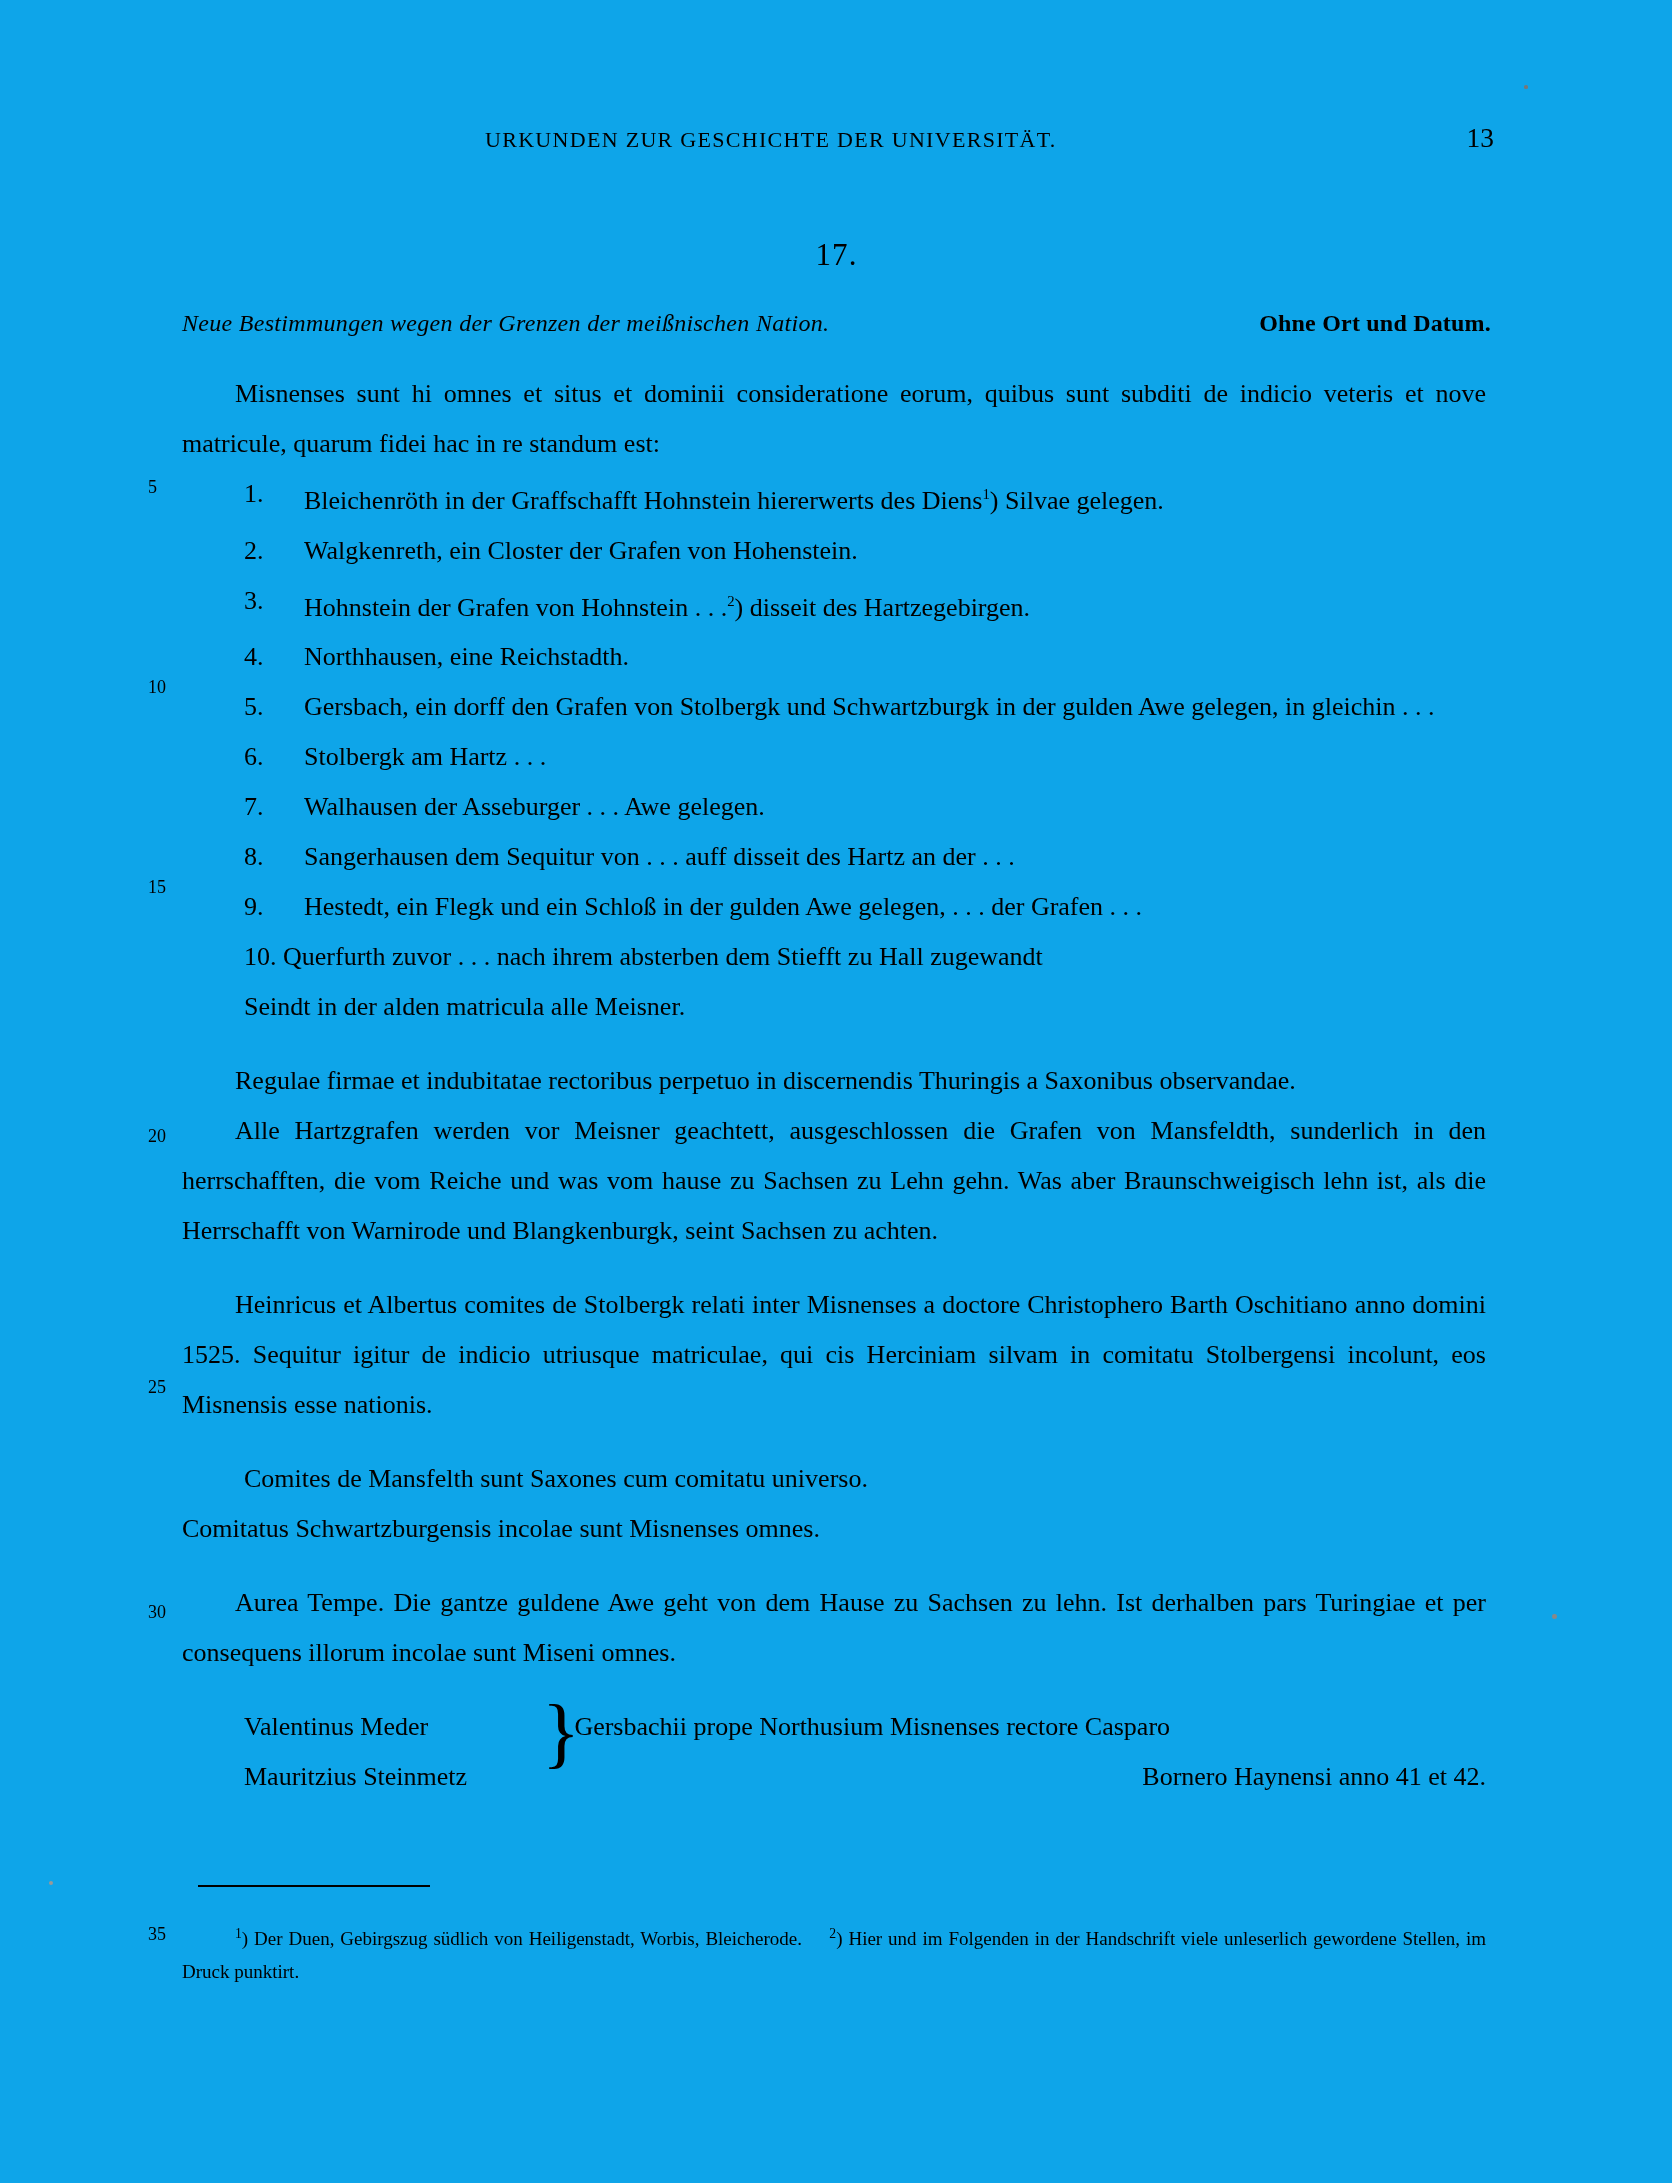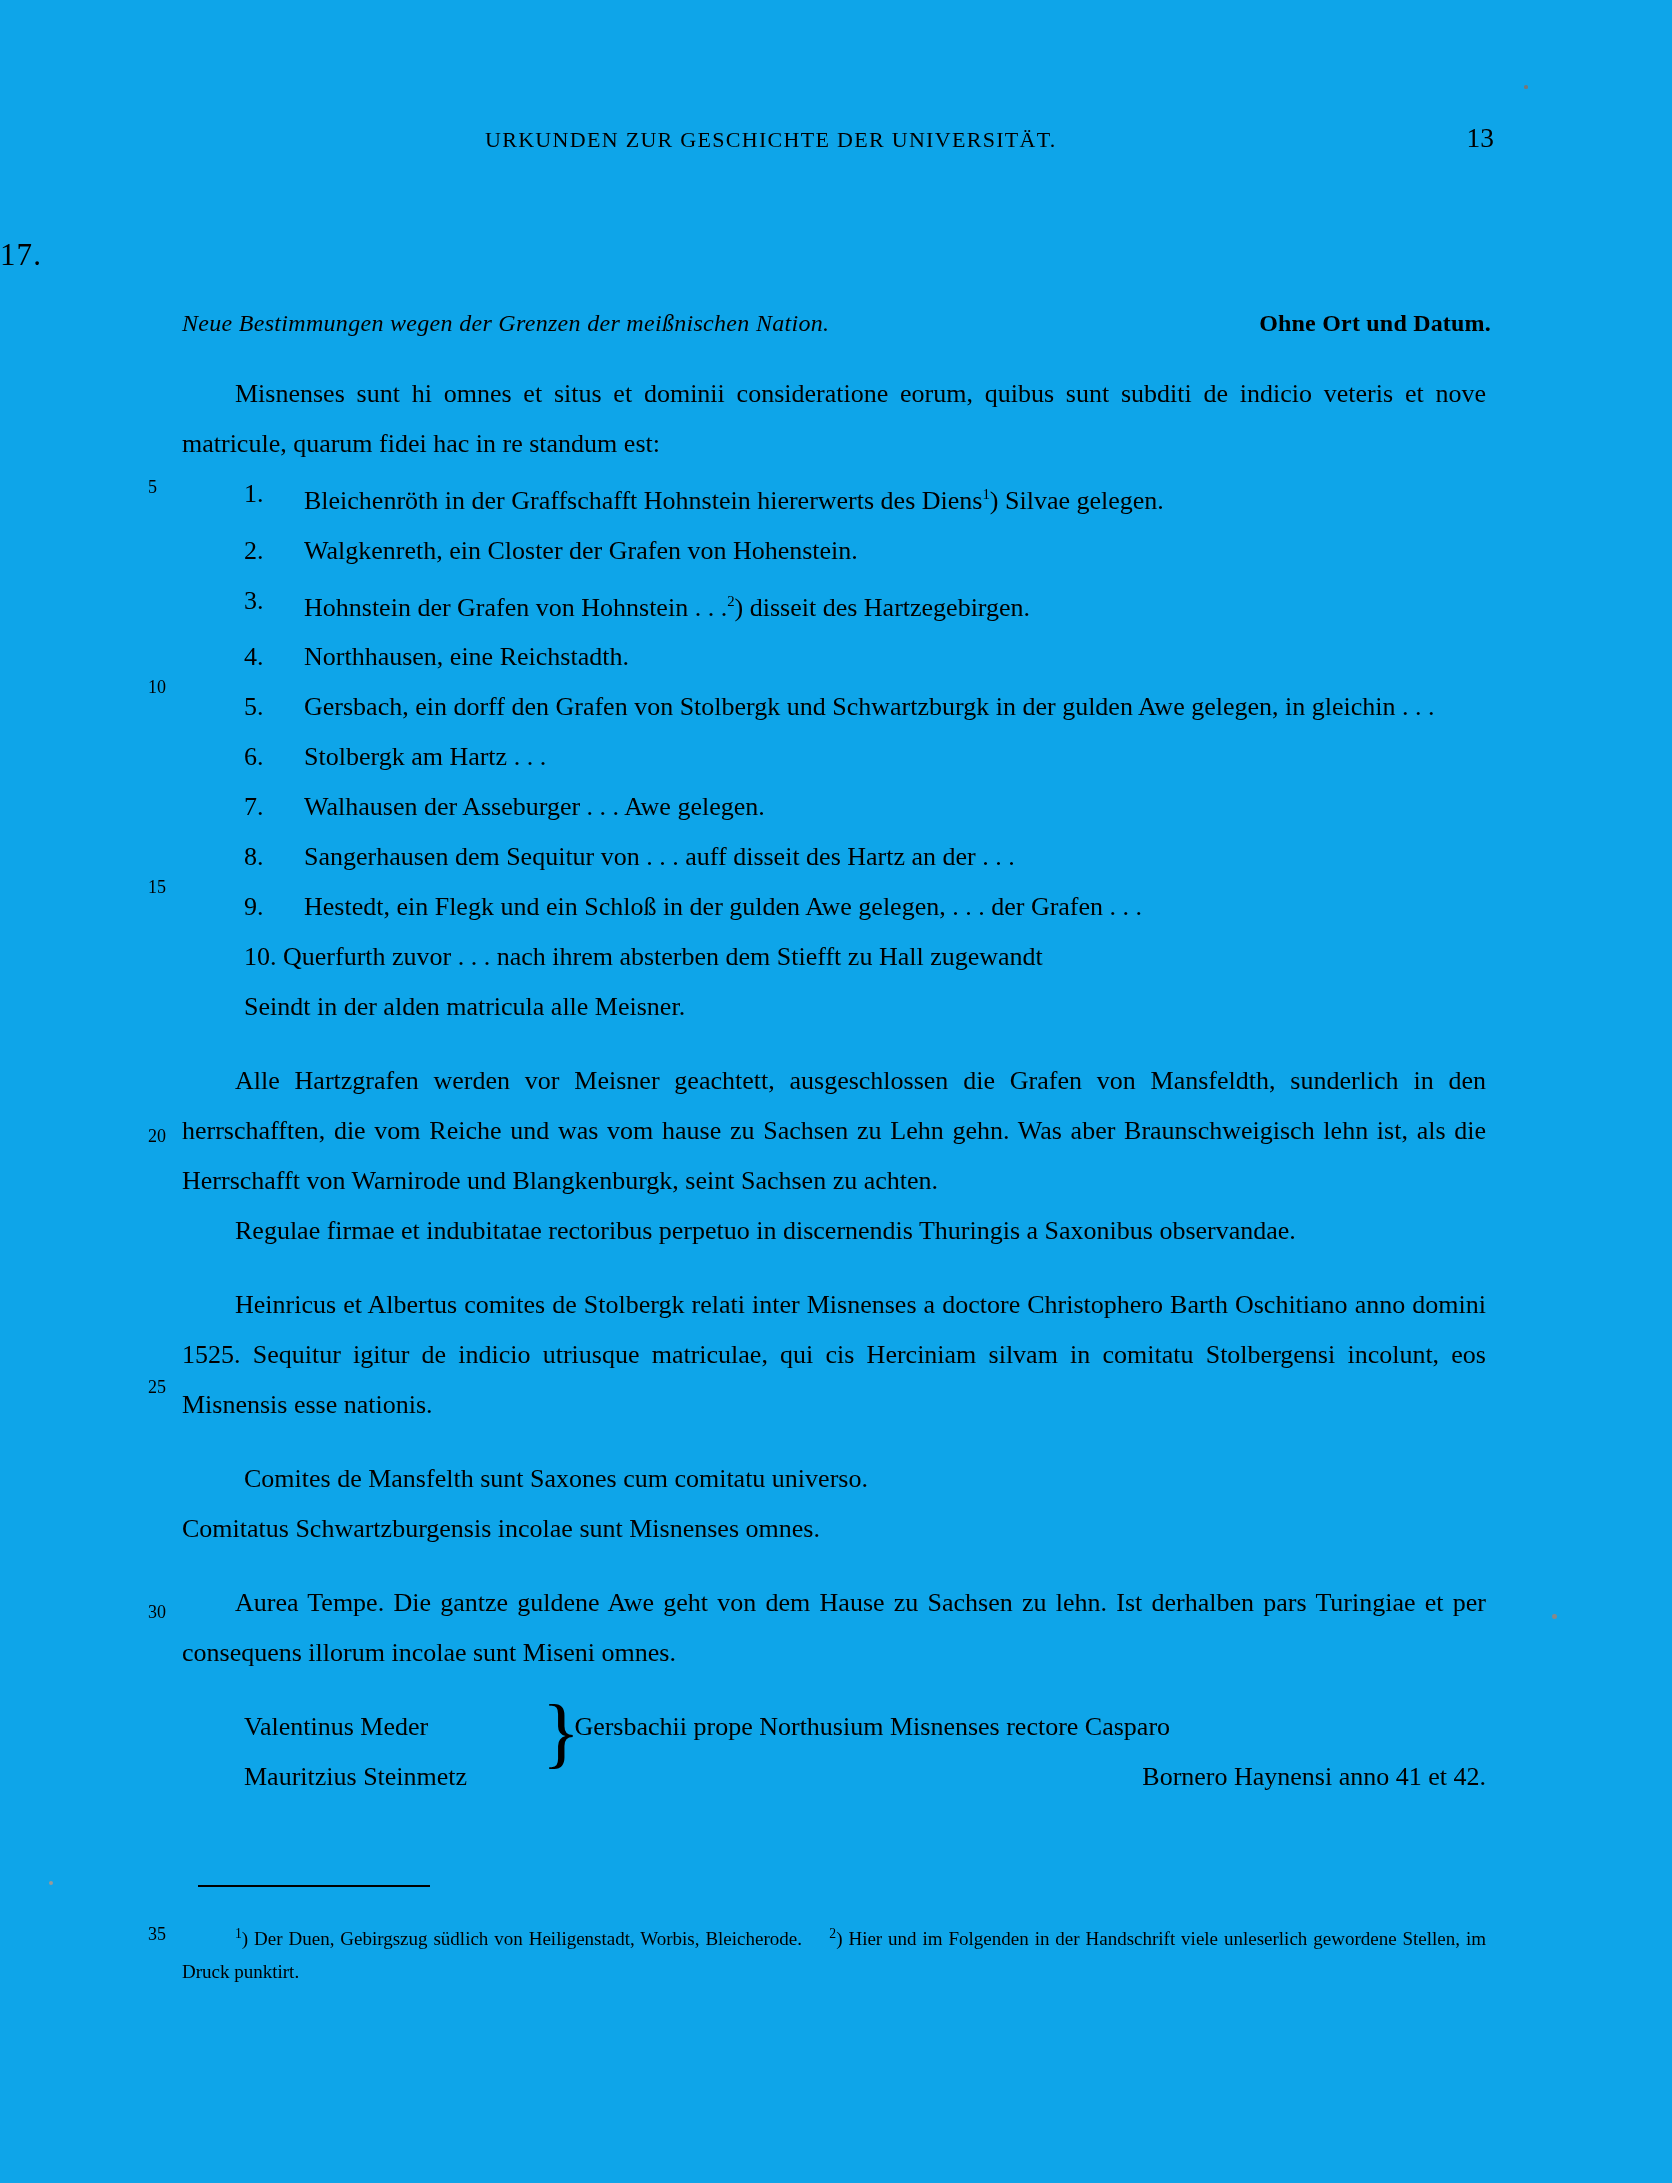--- a/index.html
+++ b/index.html
@@ -41,20 +41,21 @@
     right: 0;
     top: -4.2px;
     font-size: 27.4px;
   }
   
   .docnum {
     position: absolute;
     top: 237px;
     left: 0;
     width: 100%;
+    text-align: center;
     font-size: 31px;
     letter-spacing: 1.1px;
   }
   
   .headline {
     position: absolute;
     top: 310px;
     left: 182px;
     right: 182px;
     height: 32px;
@@ -281,23 +282,23 @@
       <div class="numitem wide">
         <span class="marker">10.</span> <span>Querfurth zuvor . . . nach ihrem absterben dem Stiefft zu Hall zugewandt</span>
       </div>
 
     </div>
 
     <p class="para" style="margin-left:62px;">Seindt in der alden matricula alle Meisner.</p>
 
     <div class="para-gap"></div>
 
+    <p class="para indent">Regulae firmae et indubitatae rectoribus perpetuo in discernendis Thuringis a Saxonibus observandae.</p>
+
     <p class="para indent">Alle Hartzgrafen werden vor Meisner geachtett, ausgeschlossen die Grafen von Mansfeldth, sunderlich in den herrschafften, die vom Reiche und was vom hause zu Sachsen zu Lehn gehn. Was aber Braunschweigisch lehn ist, als die Herrschafft von Warnirode und Blangkenburgk, seint Sachsen zu achten.</p>
-
-    <p class="para indent">Regulae firmae et indubitatae rectoribus perpetuo in discernendis Thuringis a Saxonibus observandae.</p>
 
     <div class="para-gap"></div>
 
     <p class="para indent">Heinricus et Albertus comites de Stolbergk relati inter Misnenses a doctore Christophero Barth Oschitiano anno domini 1525. Sequitur igitur de indicio utriusque matriculae, qui cis Herciniam silvam in comitatu Stolbergensi incolunt, eos Misnensis esse nationis.</p>
 
     <div class="para-gap"></div>
 
     <p class="para" style="margin-left:62px;">Comites de Mansfelth sunt Saxones cum comitatu universo.</p>
     <p class="para" style="">Comitatus Schwartzburgensis incolae sunt Misnenses omnes.</p>
 

